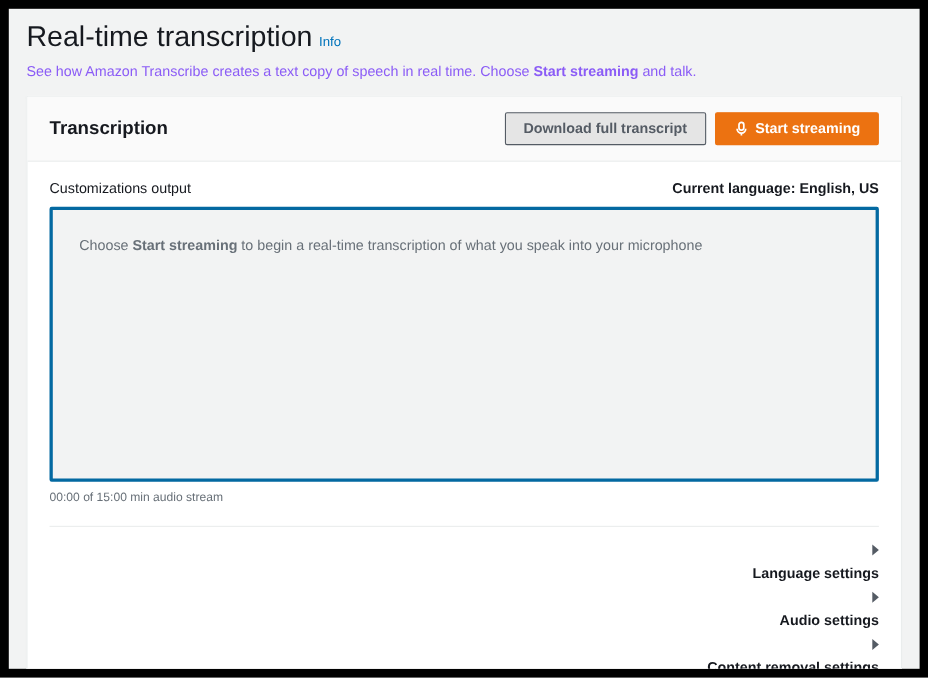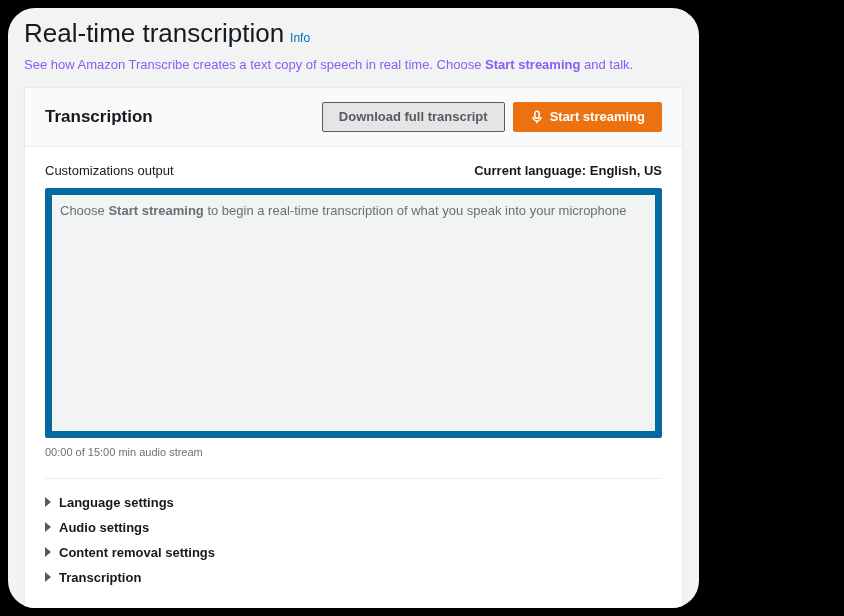--- a/index.html
+++ b/index.html
@@ -10,24 +10,23 @@
     body {
       font-family: "Amazon Ember", "Helvetica Neue", Arial, sans-serif;
       background: #000;
       width: 844px;
       height: 616px;
       overflow: hidden;
     }
     .app-frame {
       background: #f2f3f3;
       margin: 8px;
-      width: 691px;
+      width: 828px;
       height: 600px;
       overflow: hidden;
-      border-radius: 27px;
     }
     .page-header {
       padding: 10px 16px 12px;
     }
     .page-title-row {
       display: flex;
       align-items: baseline;
       gap: 6px;
       margin-bottom: 6px;
     }
@@ -110,48 +109,49 @@
       align-items: center;
       font-size: 13px;
       color: #16191f;
       margin-bottom: 10px;
     }
     .lang-label {
       font-weight: 700;
     }
     .output-box {
       background: #f2f3f3;
-      border: 7px solid #0369a1;
-      padding: 8px;
+      border: 3px solid #0369a1;
+      padding: 24px;
       height: 250px;
       font-size: 13px;
       color: #687078;
       border-radius: 2px;
     }
     .output-box .bold {
       font-weight: 700;
     }
     .stream-time {
       font-size: 11px;
       color: #687078;
       margin-top: 8px;
     }
     .settings-list {
       border-top: 1px solid #eaeded;
       margin-top: 20px;
     }
     .setting-item {
       display: flex;
-      align-items: center;
+      align-items: flex-end;
       gap: 8px;
       padding: 5px 0;
       font-size: 13px;
       font-weight: 700;
       color: #16191f;
       cursor: pointer;
+      flex-direction: column;
     }
     .setting-item:first-child {
       padding-top: 16px;
     }
     .caret {
       width: 0;
       height: 0;
       border-top: 5px solid transparent;
       border-bottom: 5px solid transparent;
       border-left: 6px solid #545b64;

